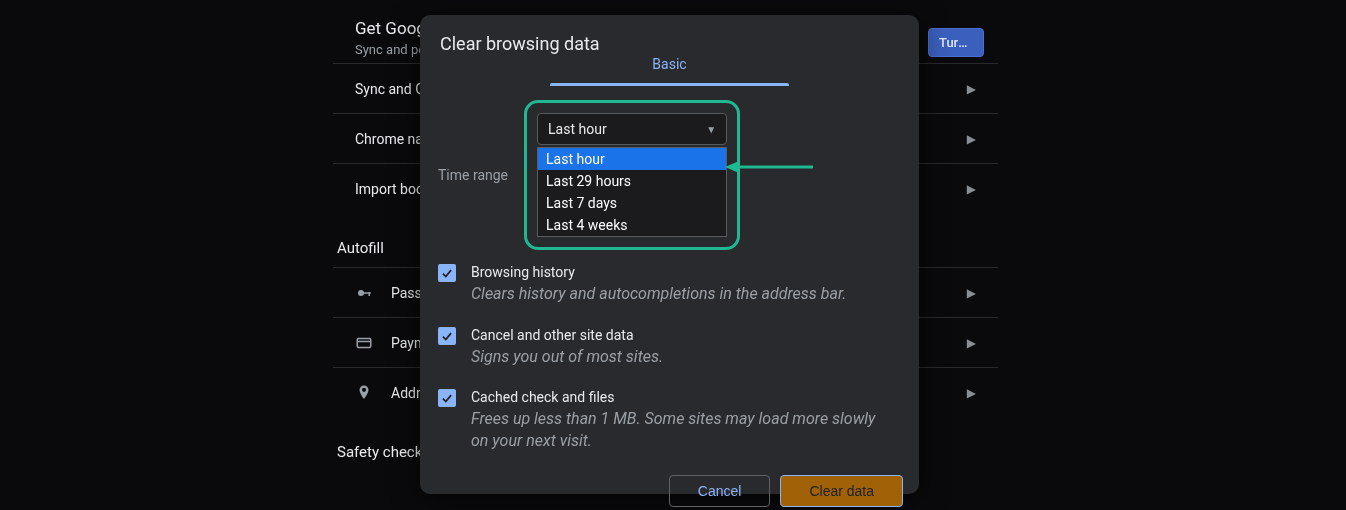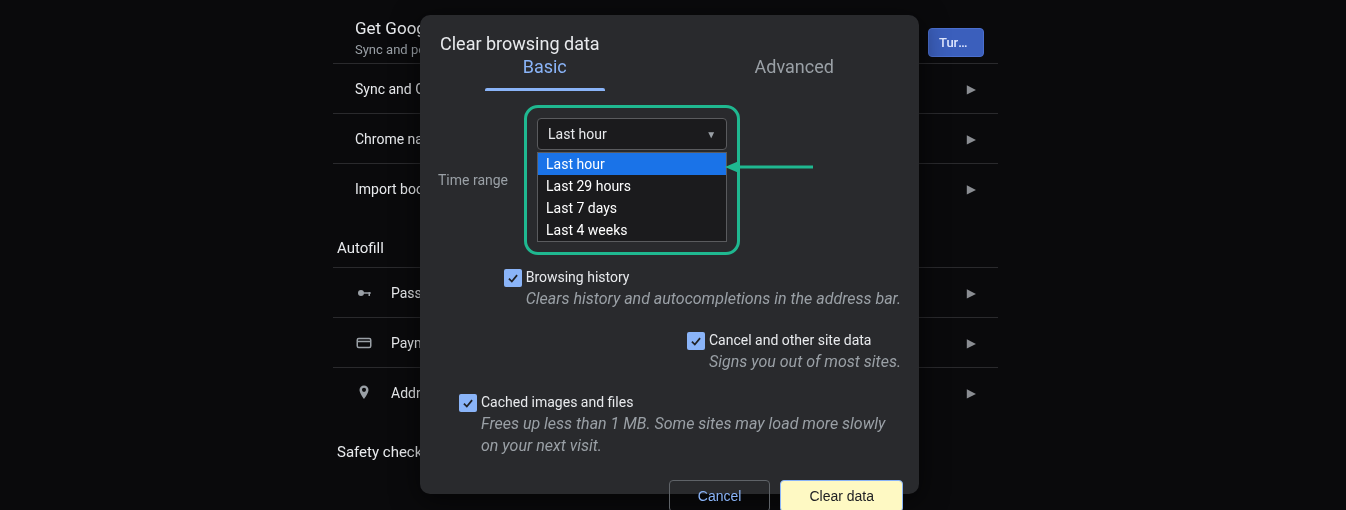--- a/index.html
+++ b/index.html
@@ -32,21 +32,21 @@
 
   
   .modal {
     position: absolute; left: 420px; top: 15px; width: 499px; height: 479px;
     background: #292a2d; border-radius: 10px; box-shadow: 0 6px 28px rgba(0,0,0,.6);
     display: flex; flex-direction: column;
   }
   .m-title { padding: 18px 20px 2px; font-size: 18px; color: #e8eaed; }
   .tabs { display: flex; height: 46px; align-items: flex-end; }
   .tab {
-    flex: 1; text-align: center; font-size: 18px; color: #9aa0a6; padding-bottom: 14px;
+    flex: 1; text-align: center; font-size: 14px; color: #9aa0a6; padding-bottom: 14px;
     position: relative; cursor: pointer;
   }
   .tab.active { color: #8ab4f8; }
   .tab.active::after {
     content: ""; position: absolute; left: 26%; right: 26%; bottom: 0; height: 3px;
     background: #8ab4f8; border-radius: 2px 2px 0 0;
   }
   .tabs-sep { height: 1px; background: #3c3d40; }
 
   .body { padding: 14px 18px 0; position: relative; flex: 1; }
@@ -68,37 +68,37 @@
     margin-top: 2px;
   }
   .dd-item { padding: 3px 8px; font-size: 14px; color:#fff; cursor:pointer; }
   .dd-item.sel { background:#1a73e8; }
 
   .arrow {
     position: absolute; left: 725px; top: 158px; width: 90px; height: 18px; pointer-events: none;
   }
 
   .checks { margin-top: 4px; }
-  .check-row { display:flex; gap:4px; padding: 10px 0 12px; justify-content: flex-end; }
+  .check-row { display:flex; gap:15px; padding: 10px 0 12px; }
   .cbox {
     width:18px; height:18px; border-radius:2px; background:#8ab4f8;
     display:flex; align-items:center; justify-content:center; flex-shrink:0;
   }
   .cbox svg { width:14px; height:14px; }
   .ck-title { font-size:14px; color:#e8eaed; }
   .ck-sub { font-size:16px; color:#9aa0a6; margin-top:3px; line-height:1.35; max-width: 420px; font-style: italic;}
 
   .m-footer {
     display:flex; justify-content:flex-end; gap:10px; padding: 12px 16px 16px;
   }
   .btn {
     font-size: 14px; padding: 7px 28px; border-radius: 4px; cursor:pointer;
     border: 1px solid #5f6368; background: transparent; color:#8ab4f8;
   }
-  .btn.primary { background:#fef9c3; color:#202124; border-color:#8ab4f8; font-weight:500; }
+  .btn.primary { background:#a16207; color:#202124; border-color:#8ab4f8; font-weight:500; }
 </style>
 </head>
 <body>
 
 <div class="bg">
   <div class="bg-header">
     <div class="bg-title">Get Google smarts in Chrome</div>
     <div class="bg-sub">Sync and personalize Chrome across your devices</div>
   </div>
   <div class="bg-turnon">Turn on sync…</div>
@@ -155,21 +155,20 @@
     <span class="chev">▶</span>
   </div>
 
   <div class="bg-section" style="padding-left:4px;">Safety check</div>
 </div>
 
 <div class="modal">
   <div class="m-title">Clear browsing data</div>
   <div class="tabs">
     <div class="tab active">Basic</div>
-    <div class="tab">Advanced</div>
   </div>
   <div class="tabs-sep"></div>
 
   <div class="body">
     <div class="time-row">
       <span>Time range</span>
 
       <div class="select-wrap">
         <div class="select">
           <span>Last hour</span>
@@ -209,21 +208,21 @@
         </div>
       </div>
 
       <div class="check-row">
         <div class="cbox">
           <svg viewBox="0 0 24 24" fill="none" stroke="#202124" stroke-width="3">
               <polyline points="5,13 10,18 19,7"></polyline>
             </svg>
         </div>
         <div>
-          <div class="ck-title">Cached images and files</div>
+          <div class="ck-title">Cached check and files</div>
           <div class="ck-sub">Frees up less than 1 MB. Some sites may load more slowly on your next visit.</div>
         </div>
       </div>
     </div>
   </div>
 
   <div class="m-footer">
     <button class="btn">Cancel</button>
     <button class="btn primary">Clear data</button>
   </div>

